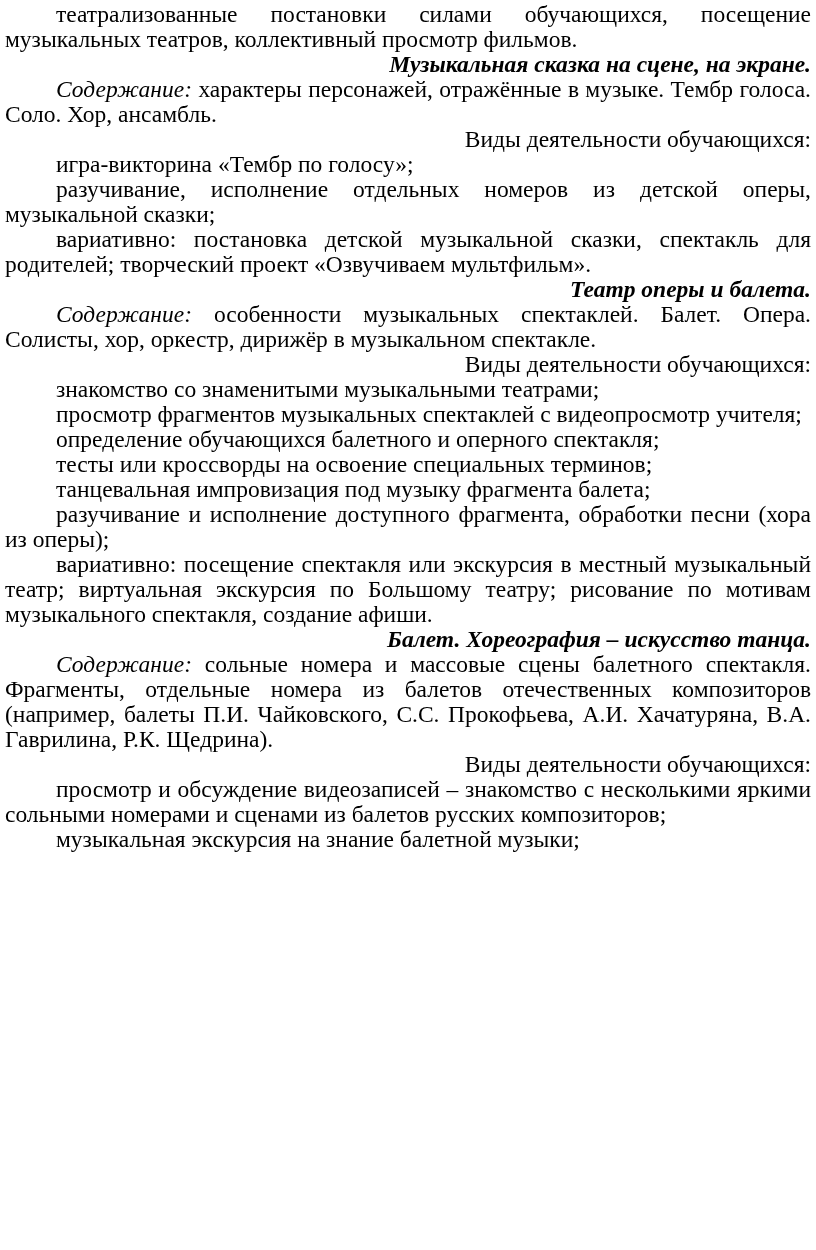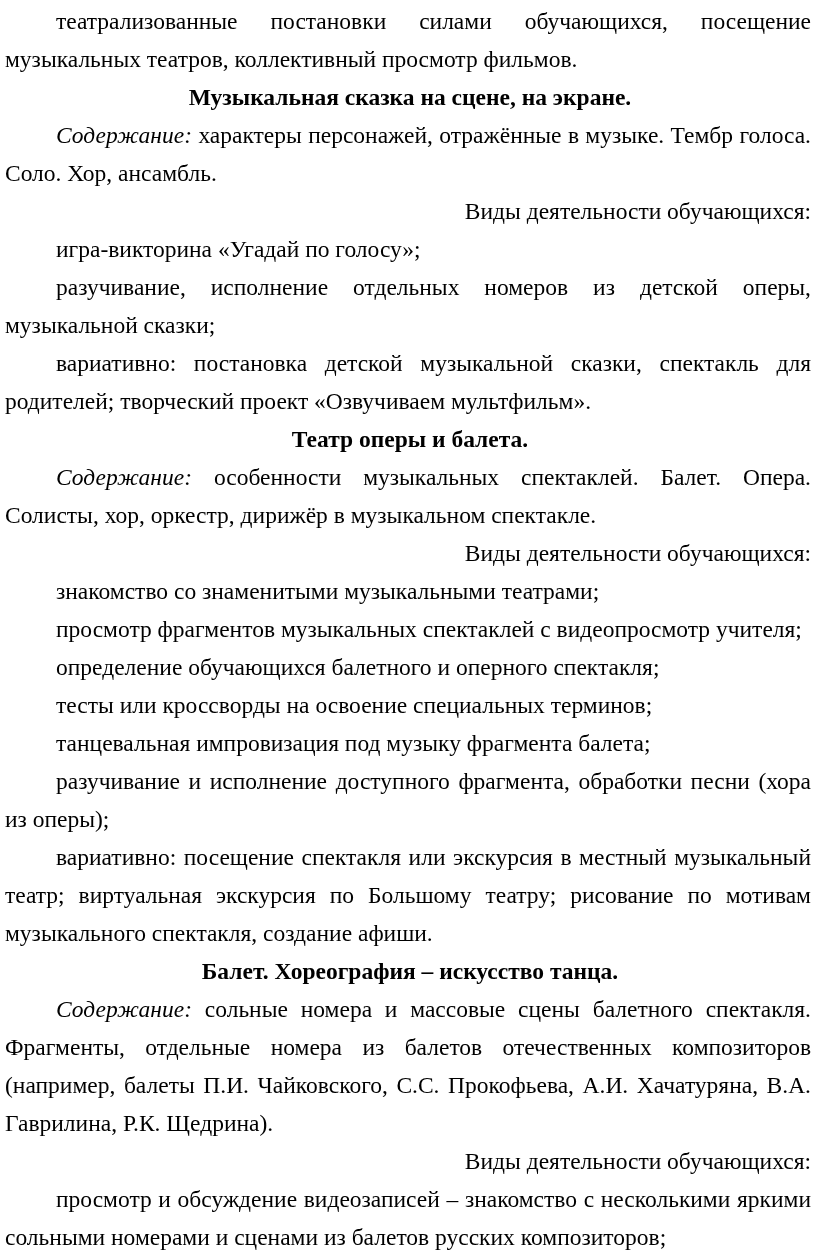--- a/index.html
+++ b/index.html
@@ -12,52 +12,53 @@
     background: #ffffff;
     overflow: hidden;
   }
   .page {
     box-sizing: border-box;
     width: 816px;
     height: 1250px;
     padding: 2px 5px 0 5px;
     font-family: "Liberation Serif", "DejaVu Serif", serif;
     font-size: 23.5px;
-    line-height: 38px;
+    line-height: 25px;
     color: #000000;
   }
   .page p {
     margin: 0;
     padding: 0;
     text-align: justify;
   }
   p.body, p.content, p.activities {
     text-indent: 51px;
   }
   p.heading {
     font-weight: 700;
     text-indent: 4px;
-    text-align: center;
+    text-align: right;
+    font-style: italic;
   }
   p.activities {
     text-align: right;
   }
   .lead {
     font-style: italic;
   }
 </style>
 </head>
 <body>
 
 <div class="page" id="doc">
     <p class="body">театрализованные постановки силами обучающихся, посещение музыкальных театров, коллективный просмотр фильмов.</p>
     <p class="heading">Музыкальная сказка на сцене, на экране.</p>
     <p class="content"><span class="lead">Содержание:</span><span> характеры персонажей, отражённые в музыке. Тембр голоса. Соло. Хор, ансамбль.</span></p>
     <p class="activities">Виды деятельности обучающихся:</p>
-    <p class="body">игра-викторина «Угадай по голосу»;</p>
+    <p class="body">игра-викторина «Тембр по голосу»;</p>
     <p class="body">разучивание, исполнение отдельных номеров из детской оперы, музыкальной сказки;</p>
     <p class="body">вариативно: постановка детской музыкальной сказки, спектакль для родителей; творческий проект «Озвучиваем мультфильм».</p>
     <p class="heading">Театр оперы и балета.</p>
     <p class="content"><span class="lead">Содержание:</span><span> особенности музыкальных спектаклей. Балет. Опера. Солисты, хор, оркестр, дирижёр в музыкальном спектакле.</span></p>
     <p class="activities">Виды деятельности обучающихся:</p>
     <p class="body">знакомство со знаменитыми музыкальными театрами;</p>
     <p class="body">просмотр фрагментов музыкальных спектаклей с видеопросмотр учителя;</p>
     <p class="body">определение обучающихся балетного и оперного спектакля;</p>
     <p class="body">тесты или кроссворды на освоение специальных терминов;</p>
     <p class="body">танцевальная импровизация под музыку фрагмента балета;</p>

